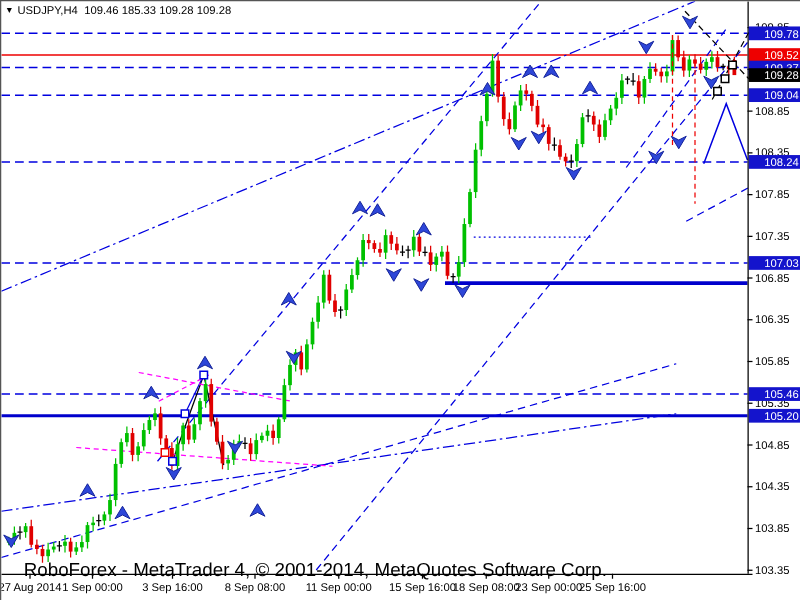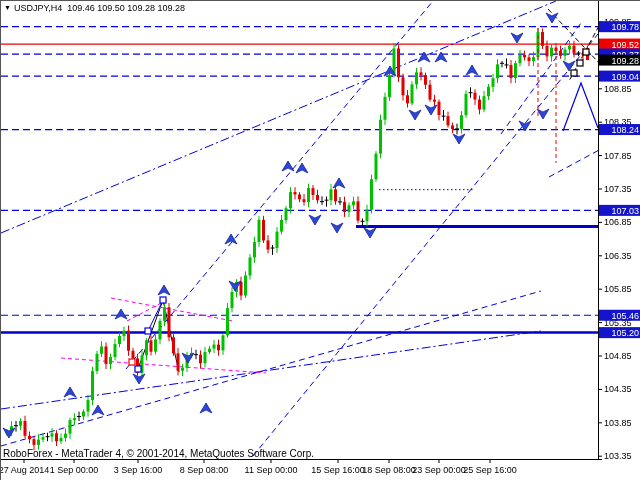--- a/index.html
+++ b/index.html
@@ -1,21 +1,21 @@
 <!DOCTYPE html>
 <html><head>
 <meta charset="utf-8">
 <style>
   html,body{margin:0;padding:0;background:#fff;}
   #screen{position:relative;width:640px;height:480px;background:#fff;overflow:hidden;
           font-family:"Liberation Sans",sans-serif;border-top:1px solid #555;border-left:1px solid #555;box-sizing:border-box;}
   #chart-svg{position:absolute;left:0;top:0;}
   #title-bar{position:absolute;left:3px;top:2px;font-size:9px;color:#000;white-space:nowrap;z-index:5;}
   #title-bar .tri{display:inline-block;font-size:7px;vertical-align:1px;margin-right:3px;}
-  #copyright{position:absolute;left:2px;top:447px;font-size:10px;color:#000;white-space:nowrap;z-index:5;}
+  #copyright{position:absolute;left:18px;top:447px;font-size:15px;color:#000;white-space:nowrap;z-index:5;}
   text{font-family:"Liberation Sans",sans-serif;}
 </style>
 </head>
 <body>
 
 <div id="screen">
   <svg id="chart-svg" width="640" height="480">
       <g>
         <line x1="0" y1="25.675999999999544" x2="597" y2="25.675999999999544" stroke="#0000e0" stroke-width="1.2" stroke-dasharray="7 4"></line>
         <line x1="0" y1="43.04399999999988" x2="597" y2="43.04399999999988" stroke="#ee0000" stroke-width="1.2" stroke-dasharray=""></line>
@@ -416,16 +416,16 @@
         <text x="638" y="212.87599999999955" font-size="9" fill="#fff" text-anchor="end">107.03</text>
         <rect x="598" y="308.752" width="42" height="11" fill="#1414cc"></rect>
         <text x="638" y="317.752" font-size="9" fill="#fff" text-anchor="end">105.46</text>
         <rect x="598" y="326.11999999999944" width="42" height="11" fill="#1414cc"></rect>
         <text x="638" y="335.11999999999944" font-size="9" fill="#fff" text-anchor="end">105.20</text>
         <rect x="598" y="53.575999999999546" width="42" height="11" fill="#000000"></rect>
         <text x="638" y="62.575999999999546" font-size="9" fill="#fff" text-anchor="end">109.28</text>
       </g>
     </svg>
   <div id="title-bar">
-    <span class="tri">▼</span><span>USDJPY,H4</span>&nbsp;&nbsp;<span>109.46 109.50 109.28 109.28</span>
+    <span class="tri">▼</span><span>USDJPY,H4</span>&nbsp;&nbsp;<span>109.46 185.33 109.28 109.28</span>
   </div>
   <div id="copyright">RoboForex - MetaTrader 4, © 2001-2014, MetaQuotes Software Corp.</div>
 </div>
 
 </body></html>

